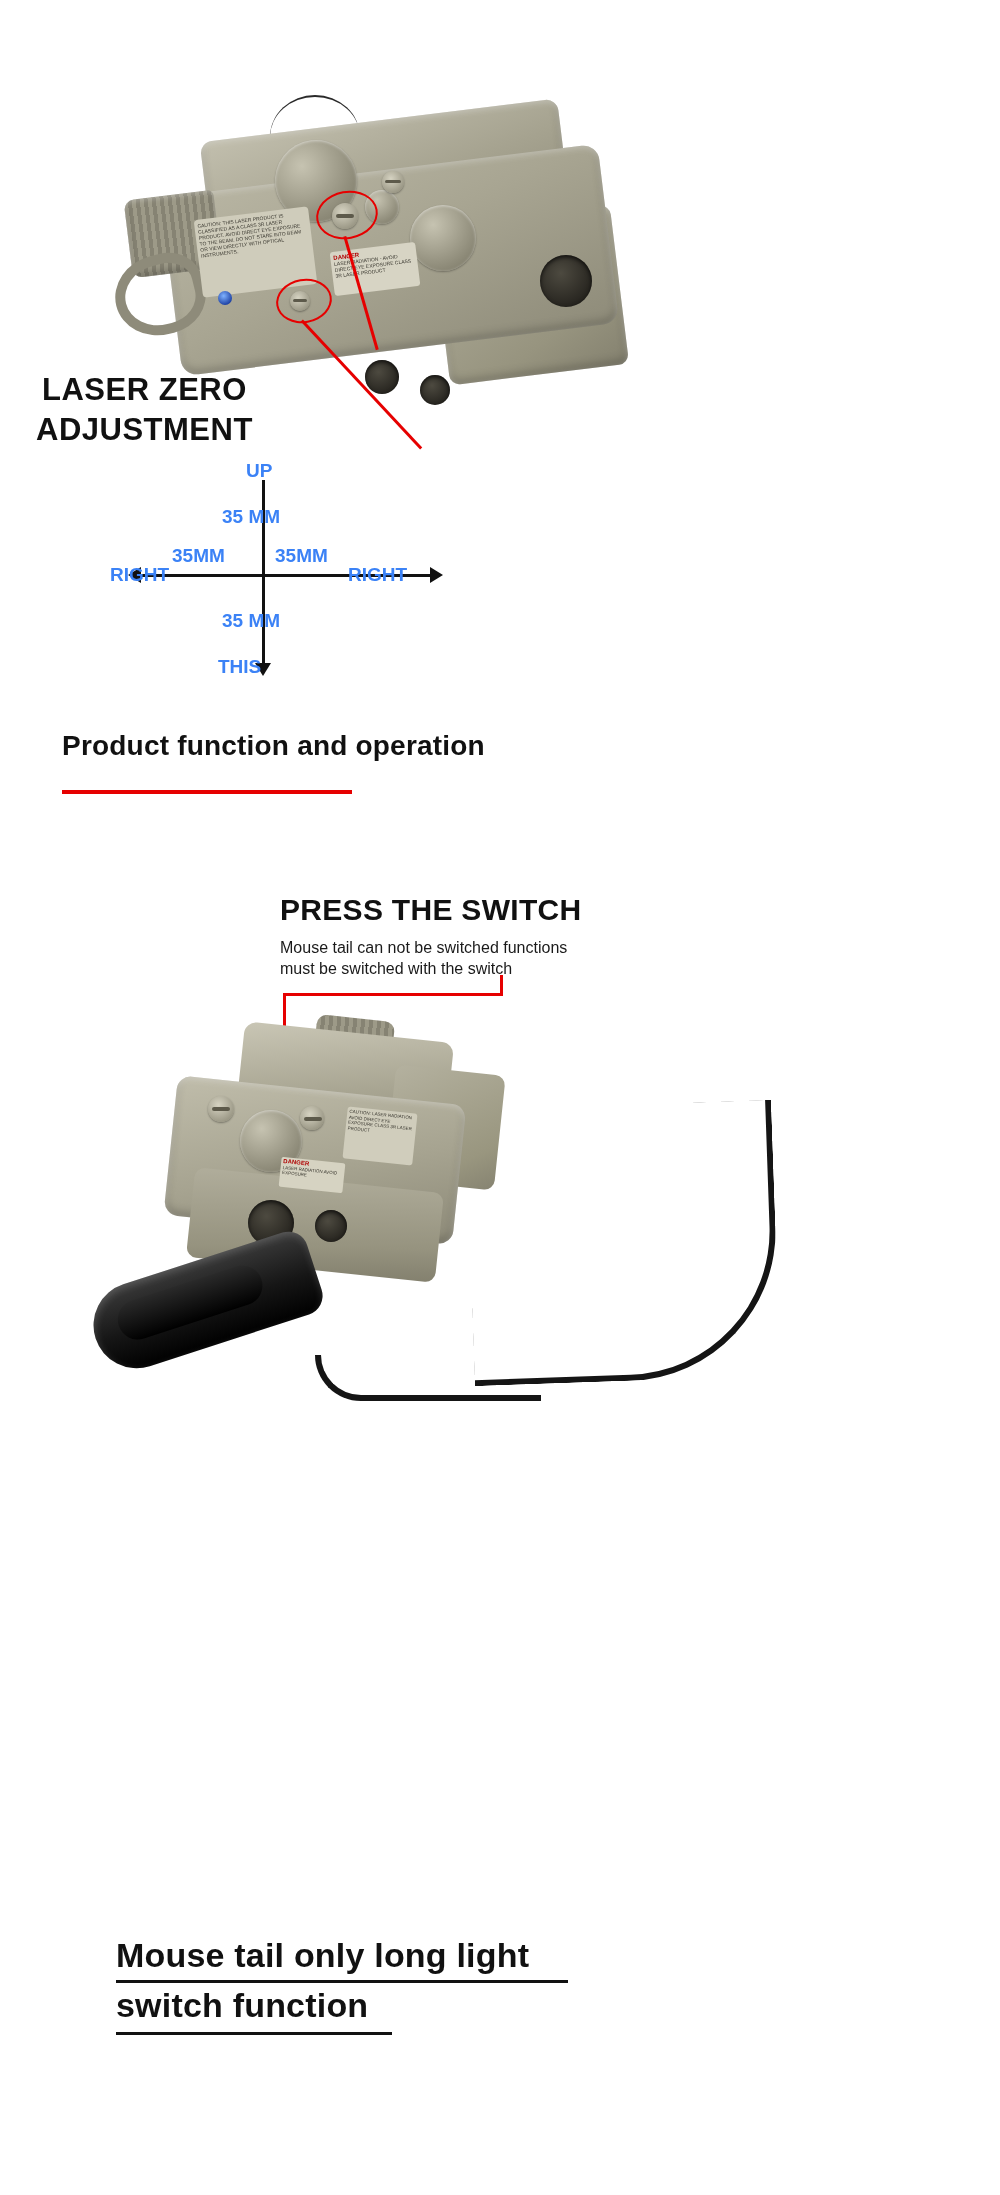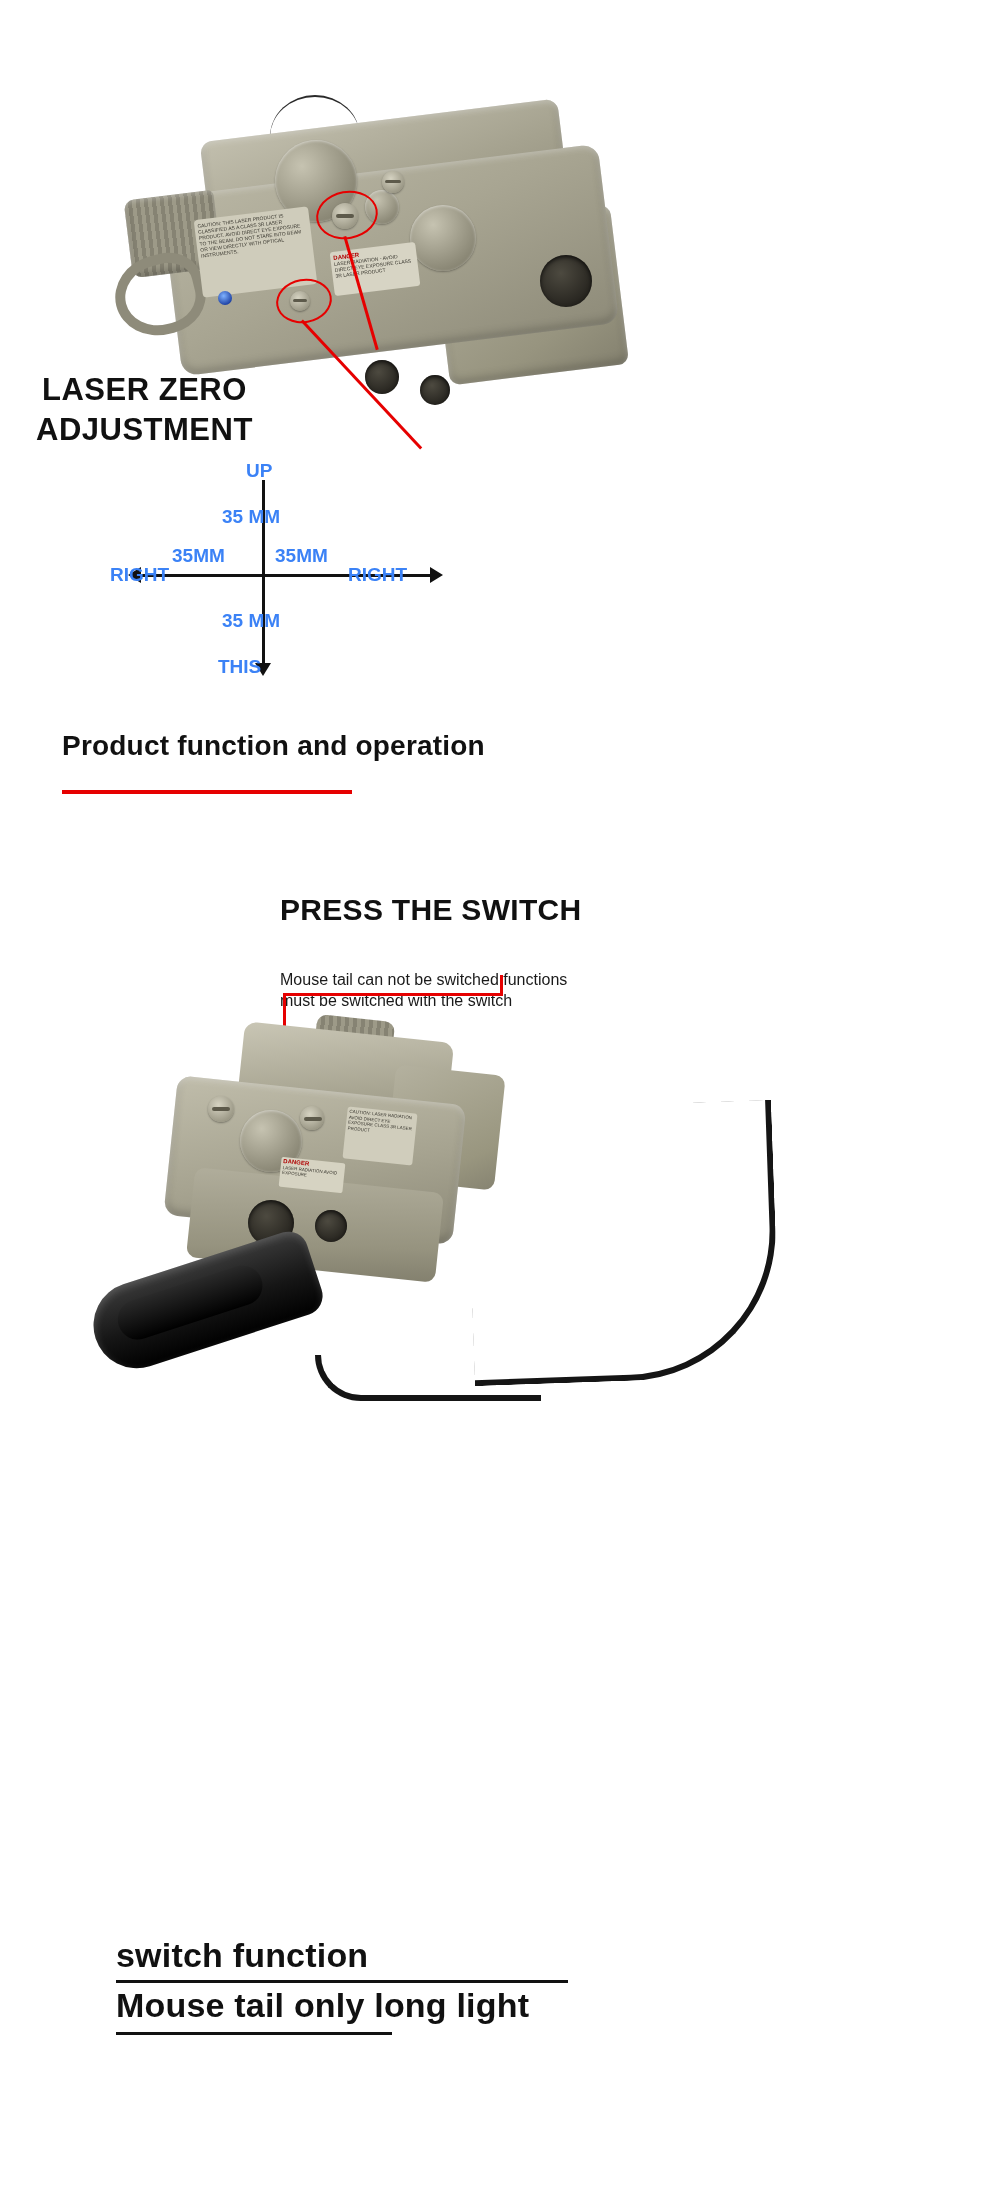--- a/index.html
+++ b/index.html
@@ -252,21 +252,21 @@
     position: absolute;
     left: 280px;
     top: 893px;
     font-size: 30px;
     font-weight: bold;
     letter-spacing: 0.3px;
   }
   .press-sub {
     position: absolute;
     left: 280px;
-    top: 969px;
+    top: 937px;
     font-size: 16px;
     line-height: 21px;
     color: #1a1a1a;
     width: 360px;
   }
 
   
   .ptr {
     position: absolute;
     background: #e60000;
@@ -501,17 +501,17 @@
     <div class="danger-title">DANGER</div>
     <span>LASER RADIATION AVOID EXPOSURE</span>
   </div>
 
   <div class="cable"></div>
   <div class="cable2"></div>
   <div class="tailcap"></div>
 </div>
 
 <div class="h-mouse">
+  <div>Mouse tail only long light</div>
   <div>switch function</div>
-  <div>Mouse tail only long light</div>
 </div>
 <div class="underline-1"></div>
 <div class="underline-2"></div>
 
 </body></html>

